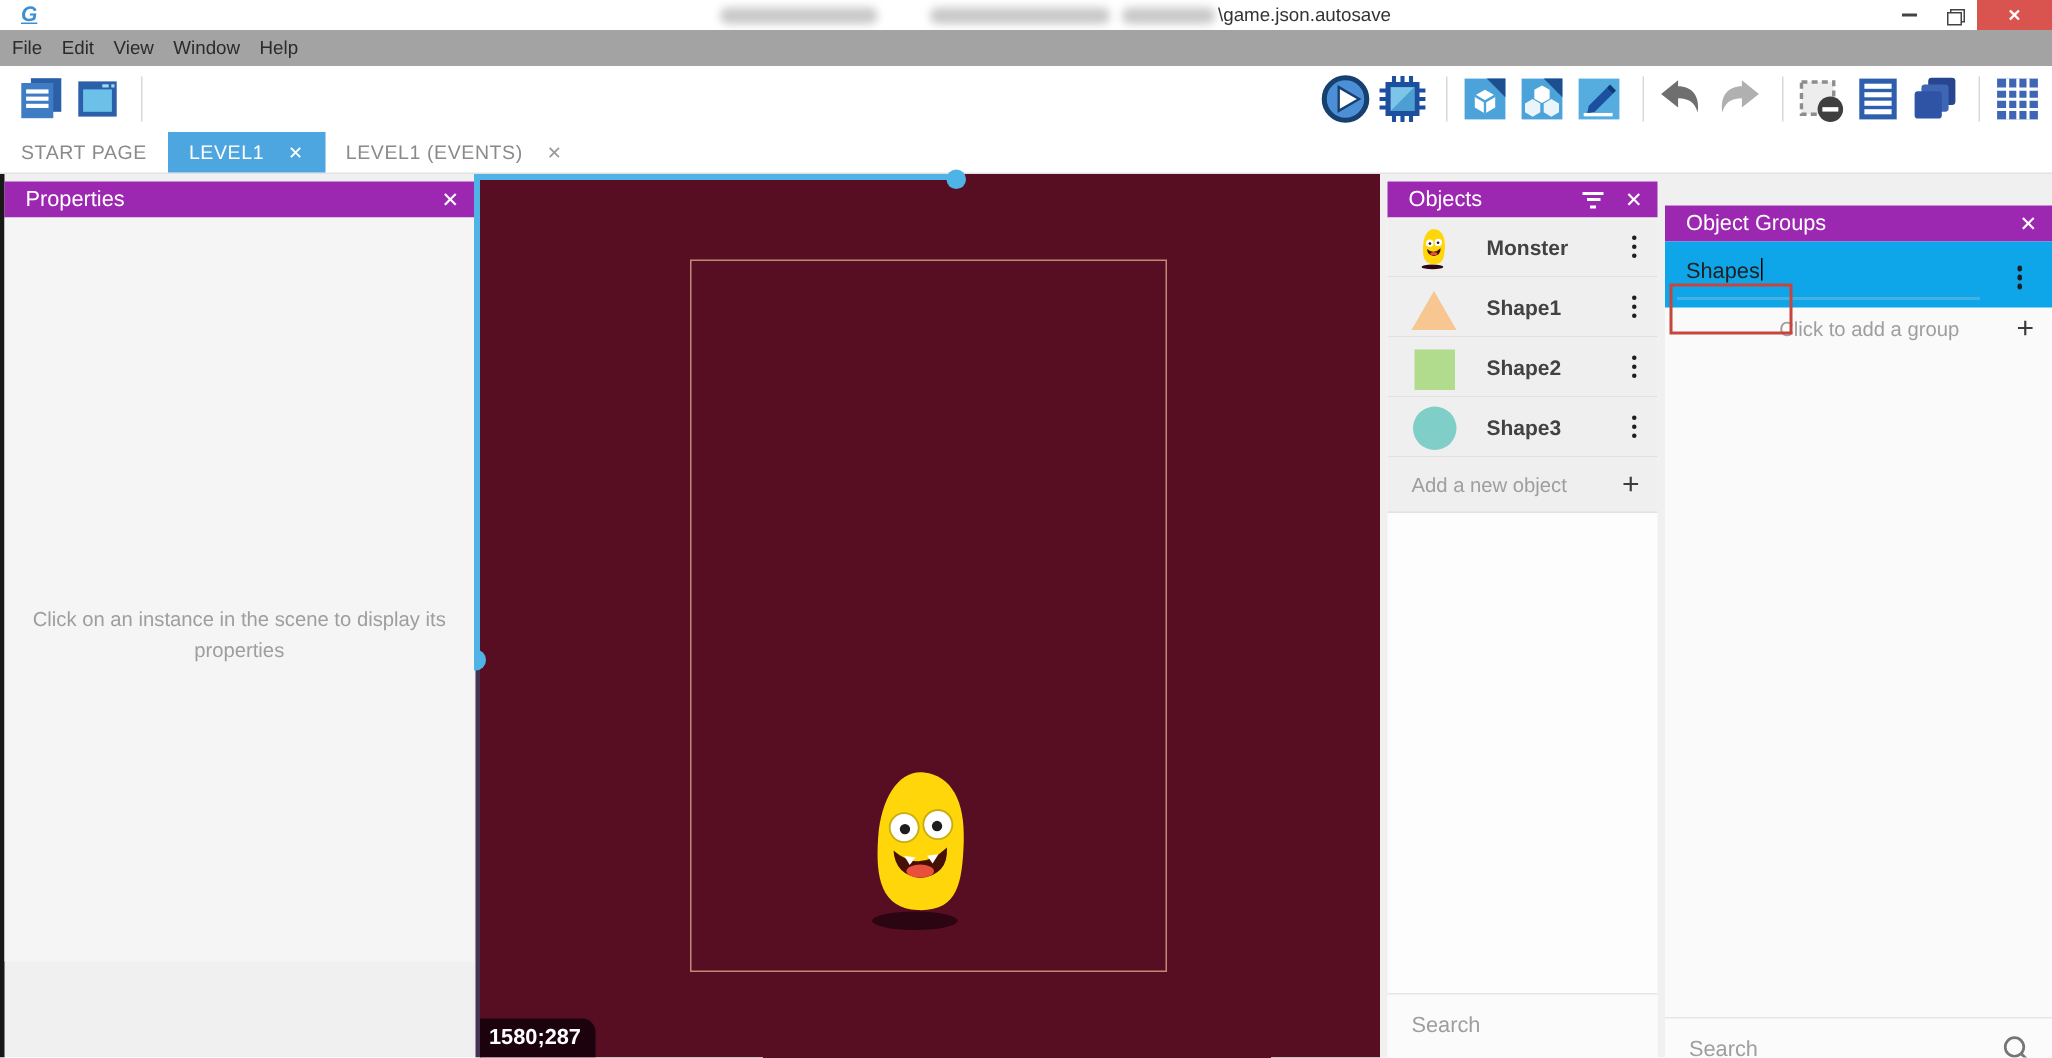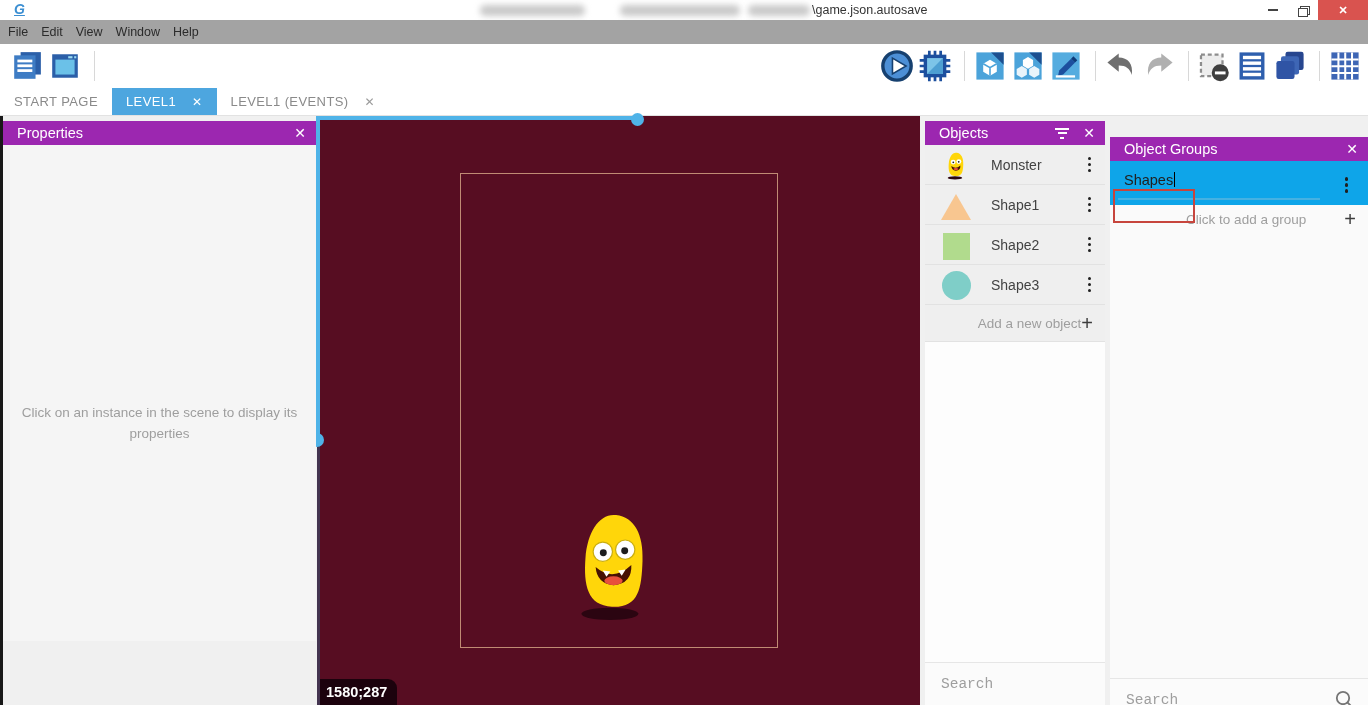--- a/index.html
+++ b/index.html
@@ -70,29 +70,29 @@
   .objects-panel { position:absolute; left:925px; top:121px; width:180px; height:584px; background:#fdfdfd; display:flex; flex-direction:column; }
   .filter-icon { display:flex; flex-direction:column; align-items:center; gap:2.5px; margin-right:4px; }
   .filter-icon i { display:block; height:2px; background:#fff; }
   .filter-icon i:nth-child(1){width:14px;} .filter-icon i:nth-child(2){width:9px;} .filter-icon i:nth-child(3){width:4px;}
   .object-row { height:40px; background:#efefef; border-bottom:1px solid #e2e2e2; display:flex; align-items:center; padding:0 8px 0 16px; }
   .thumb { width:30px; height:30px; flex:none; display:flex; align-items:flex-end; justify-content:center; }
   .thumb-triangle { width:0; height:0; border-left:15px solid transparent; border-right:15px solid transparent; border-bottom:26px solid #f8c690; }
   .thumb-square { width:27px; height:27px; background:#b1db8d; }
   .thumb-circle { width:29px; height:29px; border-radius:50%; background:#7fcec8; }
   .thumb-pentagon { width:30px; height:29px; background:#f494bb; clip-path:polygon(50% 0, 100% 38%, 81% 100%, 19% 100%, 0 38%); }
-  .object-label { flex:1; padding-left:20px; font-size:14px; color:#424242; }
+  .object-label { flex:1; padding-left:20px; font-size:14px; color:#424242;font-weight:bold; }
   .kebab { display:flex; flex-direction:column; gap:2.5px; padding:4px 6px; }
   .kebab i { width:3.5px; height:3.5px; border-radius:50%; background:#1f1f1f; display:block; }
   .add-object-row { height:37px; background:#efefef; border-bottom:1px solid #e2e2e2; display:flex; align-items:center; padding:0 12px 0 16px; }
-  .add-label { flex:1; text-align:right; font-size:13.5px; color:#9e9e9e; }
+  .add-label { flex:1; text-align:left; font-size:13.5px; color:#9e9e9e; }
   .plus-icon { font-size:20px; color:#3c3c3c; font-weight:400; }
   .panel-spacer { flex:1; }
   .search-bar { height:43px; border-top:1px solid #e6e6e6; background:#fbfbfb; display:flex; align-items:center; padding:0 12px 0 16px; flex:none; }
-  .search-input { flex:1; border:none; outline:none; background:transparent; font-size:14.5px; color:#424242; font-family:Liberation Mono, monospace; }
+  .search-input { flex:1; border:none; outline:none; background:transparent; font-size:14.5px; color:#424242; font-family:Liberation Sans, sans-serif; }
   .search-input::placeholder { color:#9e9e9e; }
 
   
   .groups-panel { position:absolute; left:1110px; top:137px; width:258px; height:584px; background:#fafafa; display:flex; flex-direction:column; }
   .group-edit-row { height:44px; background:#0ea5e9; position:relative; display:flex; align-items:center; flex:none; }
   .group-name-wrap { position:absolute; left:8px; top:5px; width:210px; height:34px; }
   .group-name-text { position:absolute; left:6px; top:6px; font-size:14.5px; color:#212121; }
   .group-name-text::after { content:""; display:inline-block; width:1px; height:15px; background:#000; vertical-align:-2px; margin-left:1px; }
   .group-underline { position:absolute; left:0px; top:32px; width:202px; height:2px; background:#45b1e2; }
   .red-annotation { position:absolute; left:3px; top:28px; width:82px; height:34px; border:2px solid #c7453d; }

